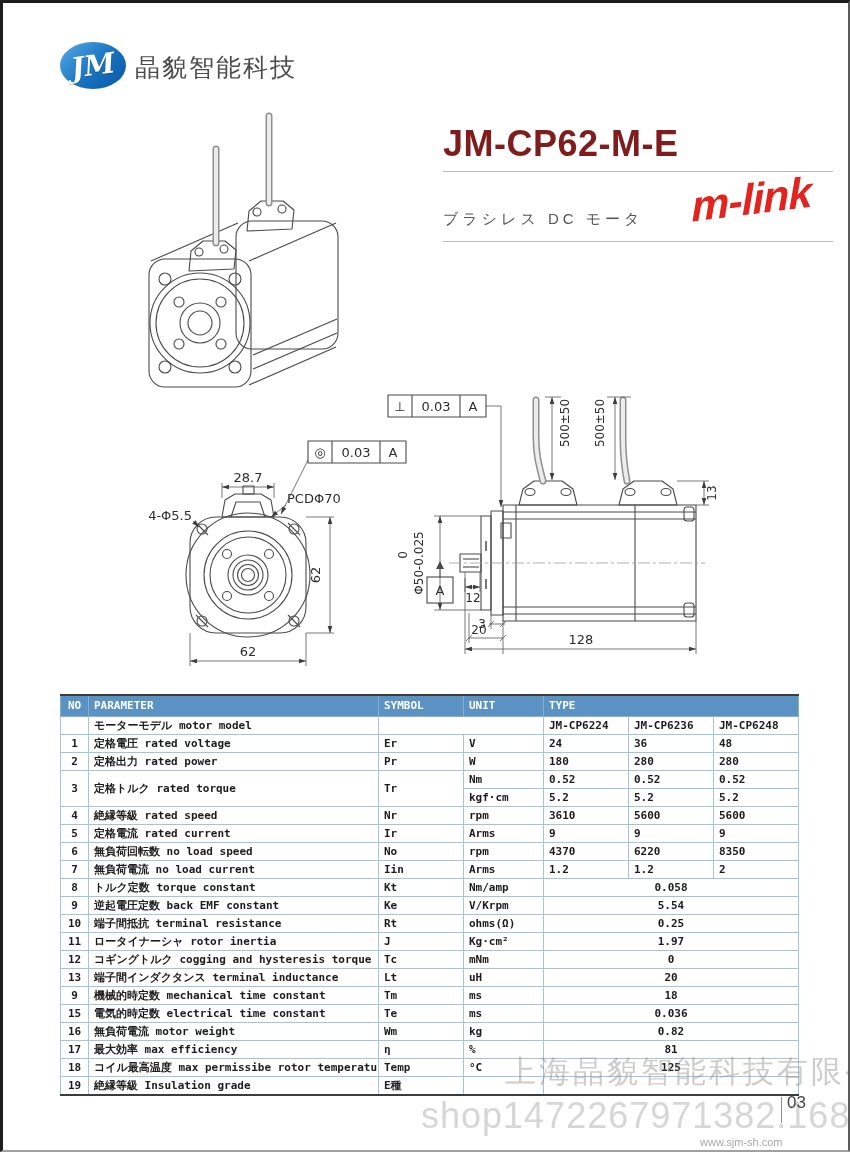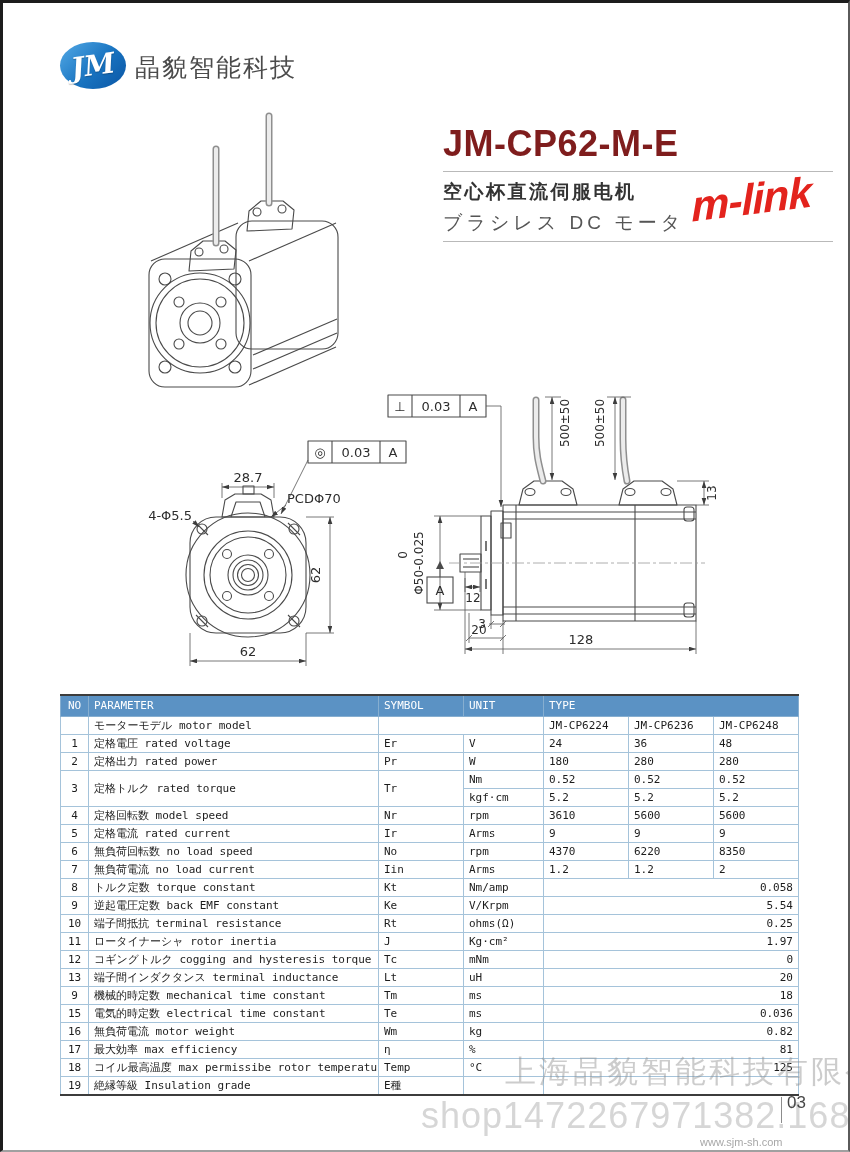--- a/index.html
+++ b/index.html
@@ -32,21 +32,21 @@
     color:#7f1d1d; letter-spacing:0.5px;
   }
   .rule { position:absolute; left:440px; width:390px; height:1px; background:#b9b9b9; }
   .rule1 { top:168px; }
   .rule2 { top:238px; }
   .sub-cn {
     position:absolute; left:440px; top:176px; font-size:19px; color:#333;
     letter-spacing:2.5px; font-weight:600;
   }
   .sub-jp {
-    position:absolute; left:440px; top:207px; font-size:19px; color:#555;
+    position:absolute; left:440px; top:207px; font-size:15px; color:#555;
     letter-spacing:4px;
   }
   .mlink {
     position:absolute; left:688px; top:172px; font-size:43px; font-weight:bold;
     font-style:italic; color:#e3231d; transform:rotate(-7deg) skewX(-6deg);
     letter-spacing:-1px;
   }
   
   .drawing { position:absolute; left:0; top:0; pointer-events:none; }
   .drawing .ln { stroke:#4a4a4a; fill:none; stroke-width:1.1; stroke-linejoin:round; }
@@ -54,52 +54,51 @@
   .drawing .dim { font-family:"DejaVu Sans", sans-serif; font-size:13px; fill:#2d2d2d; stroke:none; }
   .drawing .dims { font-family:"DejaVu Sans", sans-serif; font-size:12px; fill:#2d2d2d; stroke:none; }
   .drawing .cable-out { stroke:#8f8f8f; stroke-width:7; fill:none; stroke-linecap:round; }
   .drawing .cable-in { stroke:#ececec; stroke-width:4; fill:none; stroke-linecap:round; }
   
   .spec {
     position:absolute; left:57px; top:691px; width:738px;
     border-collapse:collapse; table-layout:fixed;
     font-family:"DejaVu Sans Mono", monospace; font-size:11px; color:#1c1c1c;
     border-top:2px solid #3c3c3c; border-bottom:2px solid #3c3c3c;
-    border-left:1px solid #a5c3da; border-right:1px solid #a5c3da;
+    border-left:1px solid #a5c3da; border-right:1px solid #a5c3da;font-weight:bold;
   }
   .spec td {
     border:1px solid #a5c3da; height:17px; line-height:17px; padding:0 5px;
     white-space:nowrap; overflow:hidden;
   }
   .spec tr.hdr td {
     background:#5b92c4; color:#ffffff; border-color:#86aed0; height:20px; line-height:20px;
   }
   .spec td.c-no { text-align:center; padding:0 2px; }
-  .spec td.c-span { text-align:right; }
+  .spec td.c-span { text-align:center; }
   
   .wm { position:absolute; pointer-events:none; white-space:nowrap; font-family:"Liberation Sans", sans-serif; }
   .wm-company { left:502px; top:1048px; font-size:31px; color:#8f8f8f; opacity:.45; letter-spacing:3px; }
   .wm-shop { left:418px; top:1092px; font-size:36px; color:#9f9f9f; opacity:.42; letter-spacing:1px; }
   .site-url { position:absolute; left:697px; top:1103px; font-size:11px; color:#a7a7a7;margin-top:30px; }
   .footer-div { position:absolute; left:778px; top:1094px; width:1px; height:26px; background:#8c8c8c; }
   .page-no { position:absolute; left:784px; top:1090px; font-size:17px; color:#474747; }
 </style>
 </head>
 <body>
 
 <div class="page">
 
   <div class="logo-mark">
     <span>JM</span>
   </div>
   <div class="logo-text">晶貌智能科技</div>
 
   <div class="model-title">JM-CP62-M-E</div>
   <div class="rule rule1"></div>
-  <div class="sub-cn">空心杯直流伺服电机</div>
   <div class="sub-jp">ブラシレス DC モータ</div>
   <div class="rule rule2"></div>
   <div class="mlink">m-link</div>
 
   <svg class="drawing" width="850" height="700" viewBox="0 0 850 700">
     <defs>
       <marker id="arr" markerWidth="10" markerHeight="8" refX="9" refY="3" orient="auto">
         <path d="M0,0 L9,3 L0,6 Z" fill="#3d3d3d"></path>
       </marker>
       <marker id="arrs" markerWidth="10" markerHeight="8" refX="9" refY="3" orient="auto-start-reverse">
@@ -333,21 +332,21 @@
           <td>0.52</td>
         </tr>
         <tr>
           <td>kgf·cm</td>
           <td>5.2</td>
           <td>5.2</td>
           <td>5.2</td>
         </tr>
         <tr>
           <td class="c-no">4</td>
-          <td>定格回転数 model speed</td>
+          <td>絶縁等級 rated speed</td>
           <td>Nr</td>
           <td>rpm</td>
           <td>3610</td>
           <td>5600</td>
           <td>5600</td>
         </tr>
         <tr>
           <td class="c-no">5</td>
           <td>定格電流 rated current</td>
           <td>Ir</td>

